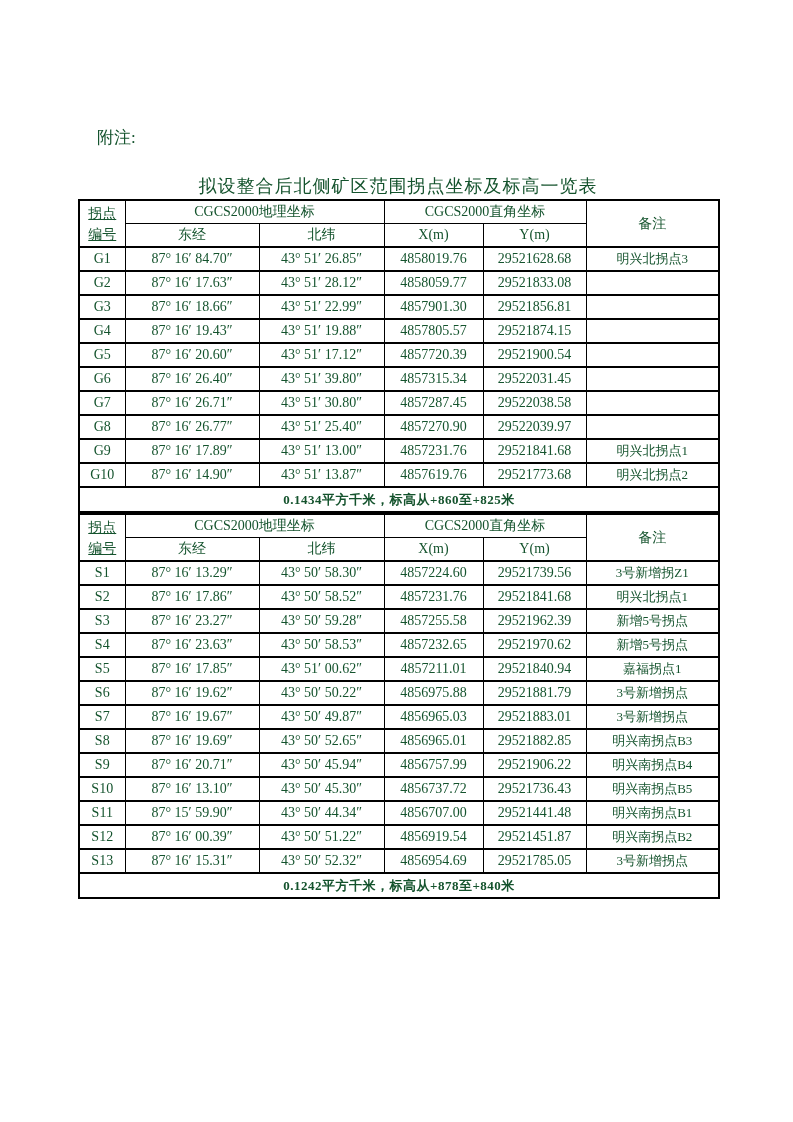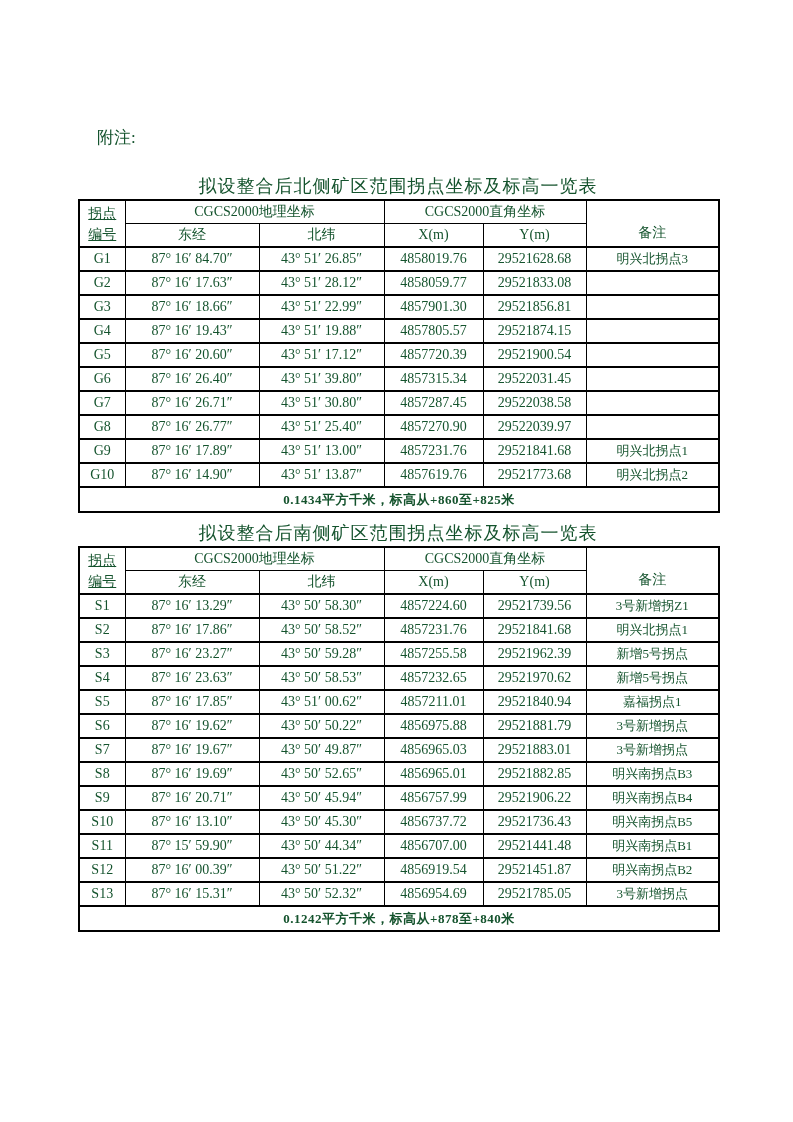--- a/index.html
+++ b/index.html
@@ -65,21 +65,21 @@
     vertical-align: middle;
     white-space: nowrap;
     overflow: hidden;
   }
   .coord-table .id-th div {
     line-height: 21px;
     text-decoration: underline;
   }
   .coord-table .remark-th {
     vertical-align: bottom;
-    padding-bottom: 4px;
+    padding-bottom: 13px;
   }
   .coord-table td.remark-cell {
     font-size: 13px;
     border-radius: 7px;
   }
   .coord-table tfoot td {
     font-size: 13px;
     height: 23px;
     letter-spacing: 0.5px;
     font-weight: bold;
@@ -208,21 +208,20 @@
           <td class="remark-cell">明兴北拐点2</td>
         </tr>
       </tbody>
     <tfoot>
       <tr>
         <td colspan="6">0.1434平方千米，标高从+860至+825米</td>
       </tr>
     </tfoot>
   </table>
 
-  <div class="table-title second">拟设整合后南侧矿区范围拐点坐标及标高一览表</div>
 
   <table class="coord-table">
     <colgroup>
       <col style="width:46px">
         <col style="width:134px">
         <col style="width:125px">
       <col style="width:99px">
         <col style="width:103px">
         <col style="width:133px">
     </colgroup>

